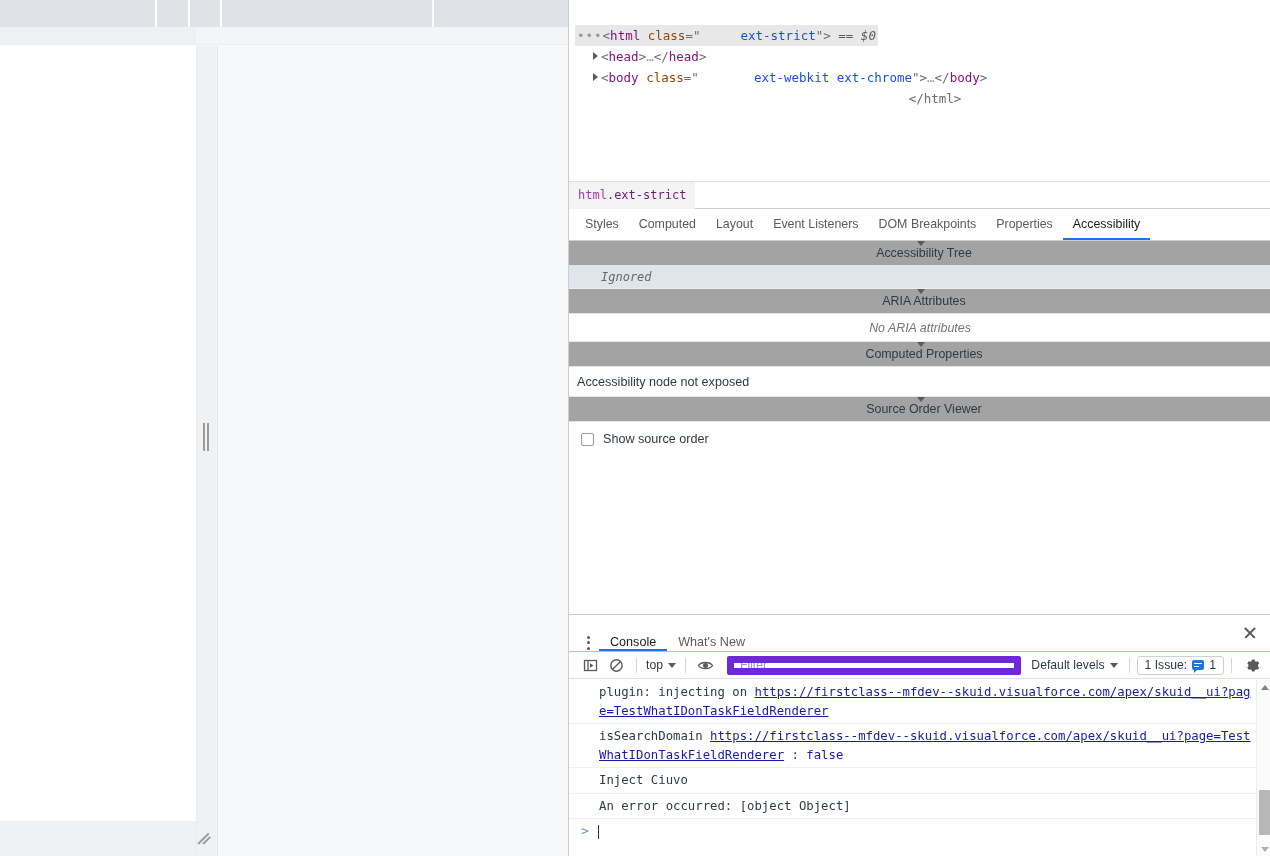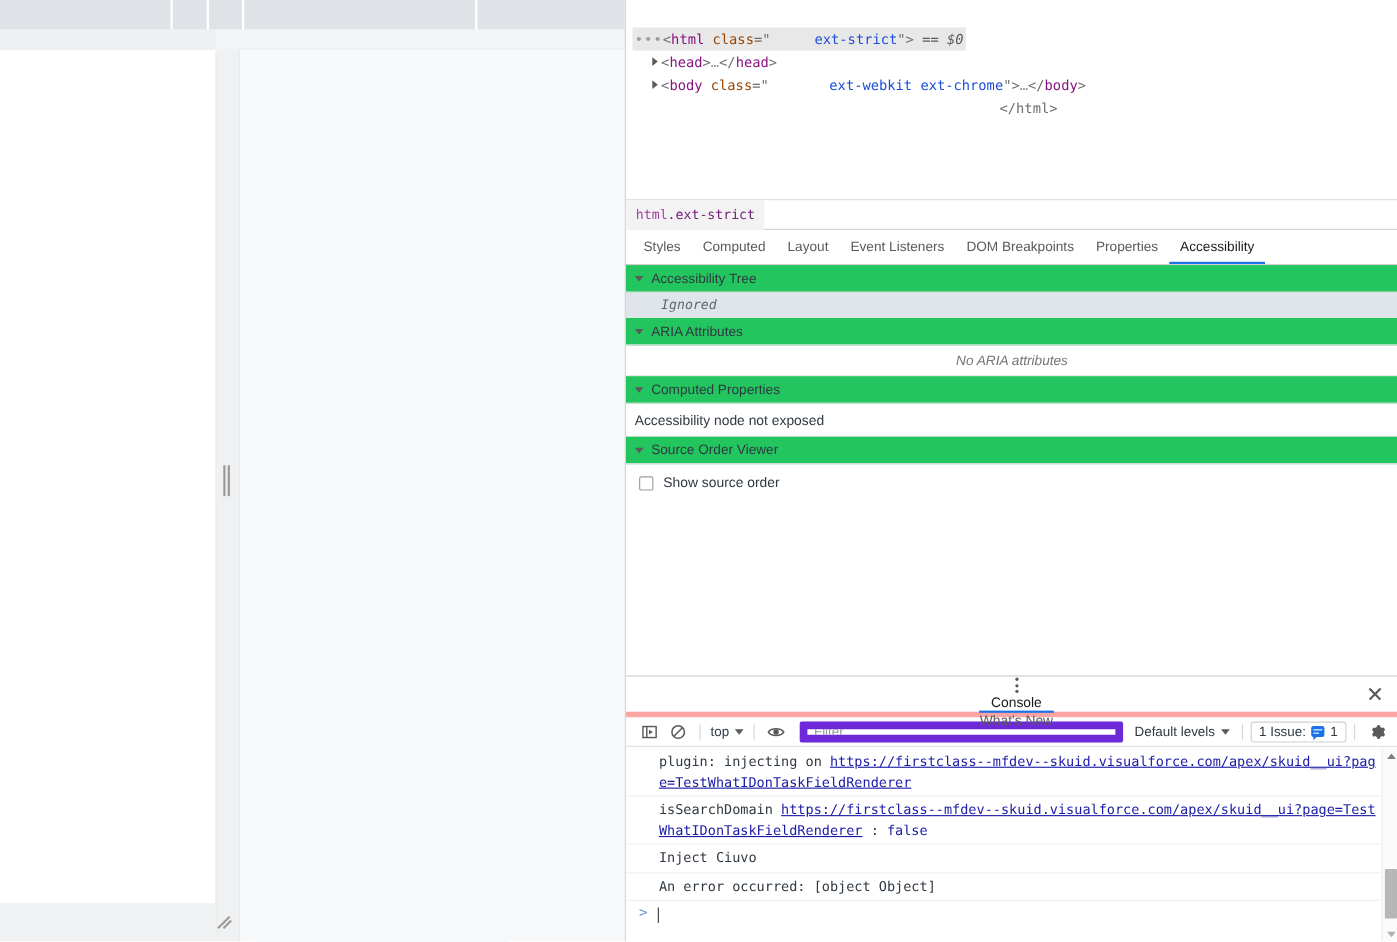--- a/index.html
+++ b/index.html
@@ -167,26 +167,27 @@
   
   #a11y-pane {
     position: absolute; left: 0; top: 241px;
     width: 702px; height: 373px;
     background: #ffffff;
     overflow: hidden;
   }
   .sec-header {
     height: 25px; display: flex; align-items: center;
     padding-left: 8px;
-    background: #22c55e;
+    background: #a3a3a3;
     border-bottom: 1px solid #e3e3e3;
     font-size: 12.4px;
     color: #303942;
     cursor: pointer;
     user-select: none;
+    flex-direction: column;
   }
   .caret-down {
     width: 0; height: 0;
     border-left: 4.5px solid transparent;
     border-right: 4.5px solid transparent;
     border-top: 5px solid #5a5a5a;
     margin-right: 7px;
   }
   .a11y-row {
     height: 23px; display: flex; align-items: center;
@@ -247,24 +248,23 @@
   
   #drawer {
     position: absolute; left: 0; top: 614px;
     width: 702px; height: 242px;
     background: #ffffff;
     border-top: 1px solid #cdcdcd;
   }
   #drawer-tabs {
     position: relative;
     height: 37px;
-    display: flex; align-items: center;
-    border-bottom: 5px solid #fca5a5;
+    display: flex; align-items: flex-end;
+    border-bottom: 1px solid #fca5a5;
     padding-left: 8px;
-    flex-direction: column;
   }
   .kebab {
     display: flex; flex-direction: column; justify-content: center;
     align-items: center; width: 22px; cursor: pointer;
   }
   .kebab span {
     width: 3px; height: 3px; border-radius: 50%;
     background: #5a5a5a; margin: 1.3px 0;
   }
   .dtab {

